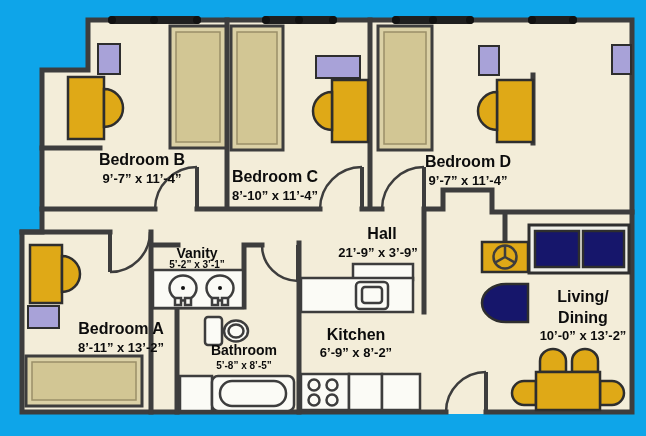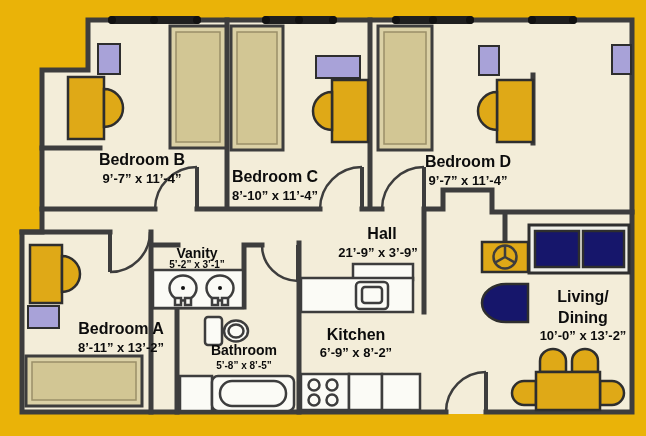--- a/index.html
+++ b/index.html
@@ -1,21 +1,21 @@
 <!DOCTYPE html>
 <html style="--floor: #f3edd9; --wall: #3d3d3d; --gold: #dfa917; --navy: #16166b; --lavender: #a8a2d8; --bed-outer: #dbd1a6; --bed-inner: #d2c694; --fixture: #fbfbf6; --window: #1f1f1f;"><head>
 <meta charset="utf-8">
 <style>
   :root{
     --floor:#f3edd9; --wall:#3d3d3d; --gold:#dfa917; --navy:#16166b;
     --lavender:#a8a2d8; --bed-outer:#dbd1a6; --bed-inner:#d2c694;
     --fixture:#fbfbf6; --window:#1f1f1f;
   }
   html,body{margin:0;padding:0;background:#fff;}
-  .stage{width:646px;height:436px;position:relative;background:#eab308;overflow:hidden;}
+  .stage{width:646px;height:436px;position:relative;background:#0ea5e9;overflow:hidden;}
   svg{display:block;}
   .floor{fill:var(--floor);stroke:none;}
   .wall{stroke:var(--wall);stroke-width:5;fill:none;stroke-linecap:square;}
   .thin{stroke:var(--wall);stroke-width:2.5;fill:none;}
   .leaf{stroke:var(--wall);stroke-width:4;fill:none;}
   .win{stroke:var(--window);stroke-width:8;fill:none;stroke-linecap:round;}
   .windot{fill:#111;}
   .gold{fill:var(--gold);stroke:#2e2e2e;stroke-width:2.5;}
   .navy{fill:var(--navy);stroke:#2e2e2e;stroke-width:2.5;}
   .lav{fill:var(--lavender);stroke:#2e2e2e;stroke-width:2;}

